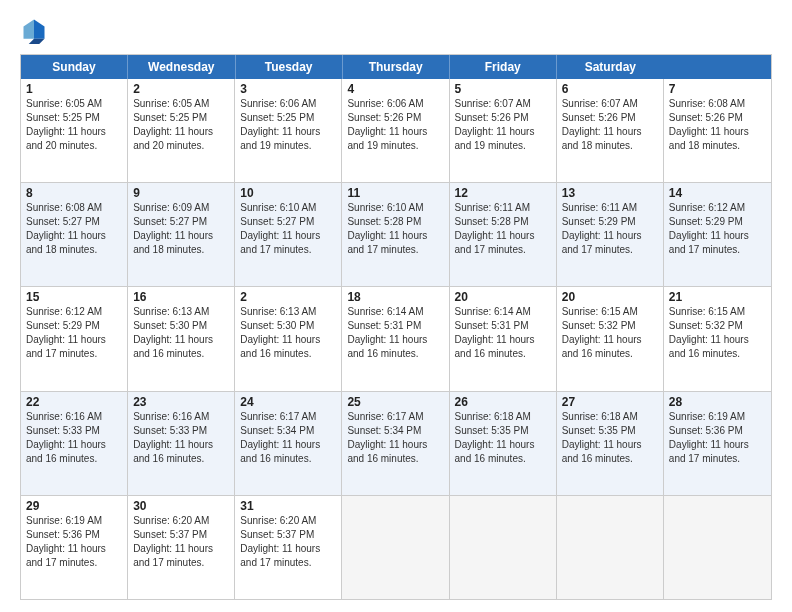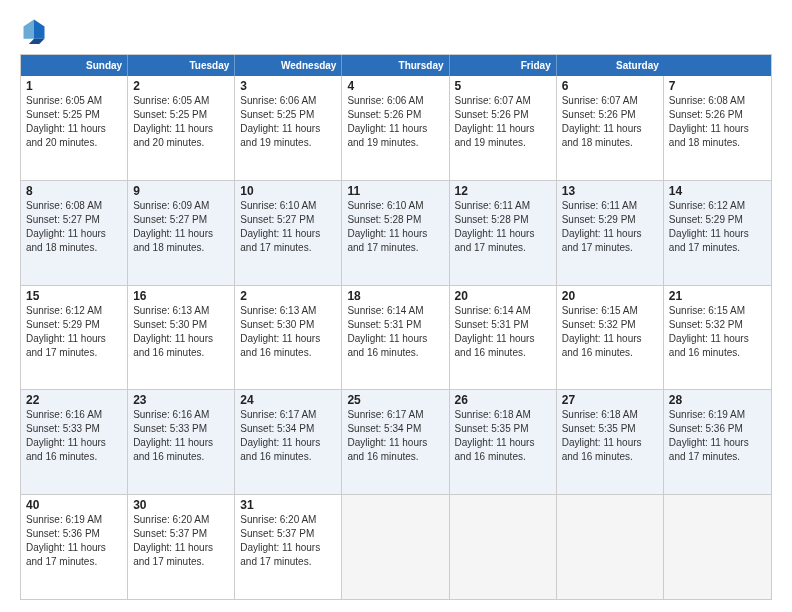--- a/index.html
+++ b/index.html
@@ -60,23 +60,23 @@
       border: 1px solid #ccc;
     }
     .cal-header-row {
       display: grid;
       grid-template-columns: repeat(7, 1fr);
       background: #2b6fba;
     }
     .cal-header-cell {
       color: #fff;
       font-weight: bold;
-      font-size: 10px;
-      padding: 5px 5px;
-      text-align: right;
+      font-size: 12px;
+      padding: 5px 20px;
+      text-align: center;
       border-right: 1px solid rgba(255,255,255,0.3);
     }
     .cal-header-cell:last-child { border-right: none; }
     .cal-body {
       flex: 1;
       display: flex;
       flex-direction: column;
     }
     .cal-row {
       flex: 1;
@@ -127,22 +127,22 @@
     </div>
     <div class="title-block">
       <div class="month-title"></div>
       <div class="location"></div>
     </div>
   </div>
 
   <div class="calendar">
     <div class="cal-header-row">
     <div class="cal-header-cell">Sunday</div>
+        <div class="cal-header-cell">Wednesday</div>
         <div class="cal-header-cell">Tuesday</div>
-        <div class="cal-header-cell">Wednesday</div>
         <div class="cal-header-cell">Thursday</div>
         <div class="cal-header-cell">Friday</div>
         <div class="cal-header-cell">Saturday</div>
       </div>
     <div class="cal-body">
     <div class="cal-row">
           <div class="cal-cell">
             <div class="day-num">1</div>
             <div class="cell-text">Sunrise: 6:05 AM<br>Sunset: 5:25 PM<br>Daylight: 11 hours and 20 minutes.</div>
           </div>
@@ -256,21 +256,21 @@
             <div class="day-num">27</div>
             <div class="cell-text">Sunrise: 6:18 AM<br>Sunset: 5:35 PM<br>Daylight: 11 hours and 16 minutes.</div>
           </div>
           <div class="cal-cell alt-row">
             <div class="day-num">28</div>
             <div class="cell-text">Sunrise: 6:19 AM<br>Sunset: 5:36 PM<br>Daylight: 11 hours and 17 minutes.</div>
           </div>
         </div>
         <div class="cal-row">
           <div class="cal-cell">
-            <div class="day-num">40</div>
+            <div class="day-num">29</div>
             <div class="cell-text">Sunrise: 6:19 AM<br>Sunset: 5:36 PM<br>Daylight: 11 hours and 17 minutes.</div>
           </div>
           <div class="cal-cell">
             <div class="day-num">30</div>
             <div class="cell-text">Sunrise: 6:20 AM<br>Sunset: 5:37 PM<br>Daylight: 11 hours and 17 minutes.</div>
           </div>
           <div class="cal-cell">
             <div class="day-num">31</div>
             <div class="cell-text">Sunrise: 6:20 AM<br>Sunset: 5:37 PM<br>Daylight: 11 hours and 17 minutes.</div>
           </div>

